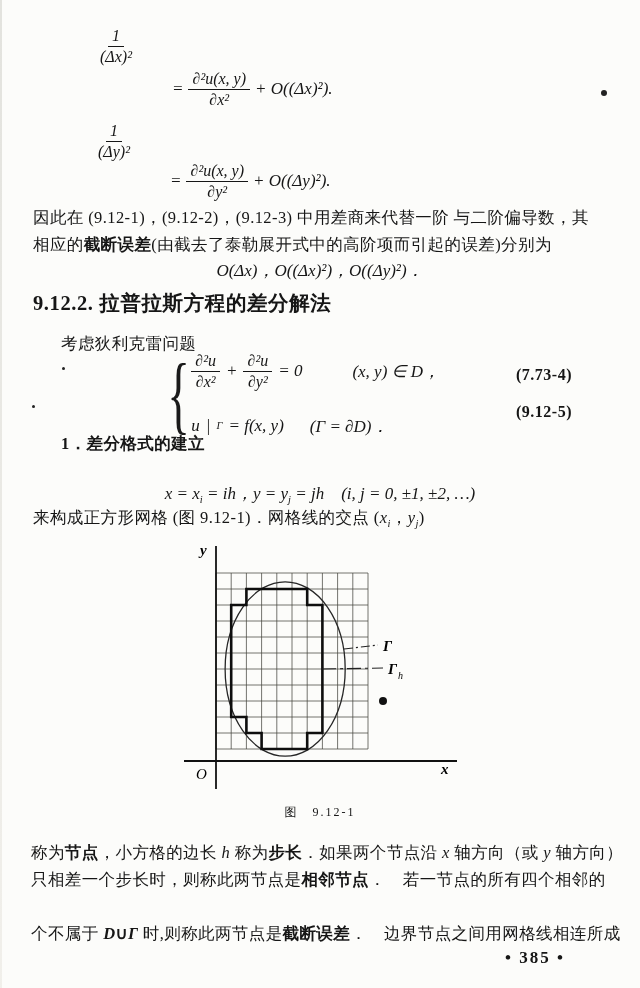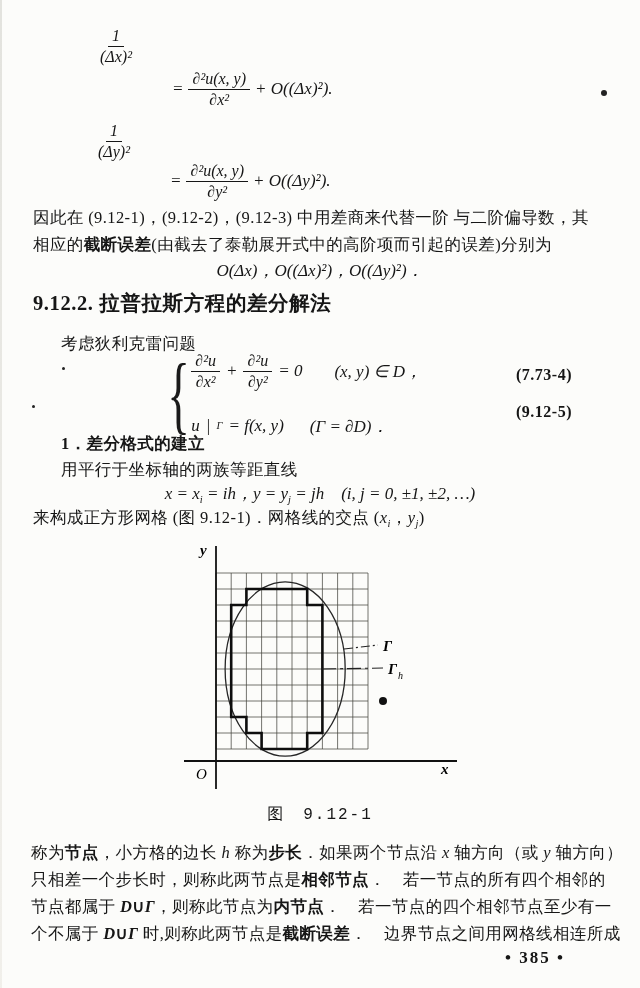--- a/index.html
+++ b/index.html
@@ -20,24 +20,24 @@
       font-size:17px;font-style:italic;white-space:nowrap;}
   .frac{display:inline-flex;flex-direction:column;align-items:center;line-height:1.12;font-size:16px;}
   .frac .fnum{padding:0 4px 1px;border-bottom:1.4px solid #161616;}
   .frac .fden{padding-top:1px;}
   .eqnum{position:absolute;font-weight:bold;font-size:16px;letter-spacing:.5px;}
   .system{position:absolute;display:flex;align-items:center;}
   .brace{font-size:86px;font-weight:400;transform:scaleX(.55);line-height:.9;
          margin-right:-8px;color:#1a1a1a;}
   .sysrows{display:flex;flex-direction:column;gap:24px;}
   .sysrow{display:flex;align-items:center;gap:6px;font-size:17px;font-style:italic;white-space:nowrap;}
-  .cond{margin-left:26px;}
+  .cond{margin-left:44px;}
   .heading{font-size:20.5px;font-weight:bold;letter-spacing:.6px;}
   .center{left:0;width:640px;text-align:center;}
-  .caption{font-size:16px;letter-spacing:2px;font-family:Liberation Mono, monospace;}
+  .caption{font-size:12px;letter-spacing:2px;}
   .pagenum{font-weight:bold;font-size:17px;letter-spacing:2px;}
   .speck{position:absolute;background:#222;border-radius:50%;}
   .figlabel{font-style:italic;font-weight:bold;}
 </style>
 </head>
 <body>
 
 <div class="page">
 
   <div class="eq" style="left:100px;top:27px">
@@ -106,21 +106,20 @@
           <sub>Γ</sub>
         <span>= f(x, y)</span>
         <span class="cond" style="margin-left:20px">(Γ = ∂D)．</span>
       </div>
     </div>
   </div>
   <div class="eqnum" style="left:516px;top:366px">(7.73-4)</div>
   <div class="eqnum" style="left:516px;top:403px">(9.12-5)</div>
 
   <div class="abs cjk b" style="left:61px;top:432px">1．差分格式的建立</div>
-  <div class="abs cjk" style="left:61px;top:458px">用平行于坐标轴的两族等距直线</div>
   <div class="abs center i" style="top:482px;font-size:17px"><span>x = x</span><sub>i</sub><span> = ih，y = y</span><sub>j</sub><span> = jh　(i, j = 0, ±1, ±2, …)</span></div>
   <div class="abs cjk" style="left:33px;top:506px"><span>来构成正方形网格 (图 9.12-1)．网格线的交点 (</span><span class="seg-i">x</span><sub class="seg-i">i</sub><span>，</span><span class="seg-i">y</span><sub class="seg-i">j</sub><span>)</span></div>
 
   <svg id="fig-svg" viewBox="0 0 340 250" style="position:absolute;left:150px;top:543px;width:340px;height:250px">
     <g id="grid-lines">
         <line x1="66" y1="30" x2="66" y2="206" stroke="#45453f" stroke-width="0.75"></line>
         <line x1="81.2" y1="30" x2="81.2" y2="206" stroke="#45453f" stroke-width="0.75"></line>
         <line x1="96.4" y1="30" x2="96.4" y2="206" stroke="#45453f" stroke-width="0.75"></line>
         <line x1="111.6" y1="30" x2="111.6" y2="206" stroke="#45453f" stroke-width="0.75"></line>
         <line x1="126.8" y1="30" x2="126.8" y2="206" stroke="#45453f" stroke-width="0.75"></line>
@@ -154,17 +153,16 @@
     <text x="233" y="108" font-size="15" class="figlabel">Γ</text>
     <line x1="172" y1="126" x2="233" y2="125" stroke="#222" stroke-width="1.1" stroke-dasharray="14 4 3 4"></line>
     <text x="238" y="131" font-size="15" class="figlabel">Γ</text>
     <text x="248" y="136" font-size="10" font-style="italic">h</text>
     <circle cx="233" cy="158" r="4" fill="#111"></circle>
   </svg>
   <div class="abs center caption" style="top:804px">图　9.12-1</div>
 
   <div class="abs cjk" style="left:31px;top:841px"><span>称为</span><span class="seg-b">节点</span><span>，小方格的边长 </span><span class="seg-i">h</span><span> 称为</span><span class="seg-b">步长</span><span>．如果两个节点沿 </span><span class="seg-i">x</span><span> 轴方向（或 </span><span class="seg-i">y</span><span> 轴方向）</span></div>
   <div class="abs cjk" style="left:31px;top:868px"><span>只相差一个步长时，则称此两节点是</span><span class="seg-b">相邻节点</span><span>．　若一节点的所有四个相邻的</span></div>
-  <div class="abs cjk" style="left:31px;top:895px"><span>节点都属于 </span><span class="seg-b seg-i">D</span><span class="seg-b">∪</span><span class="seg-b seg-i">Γ</span><span>，则称此节点为</span><span class="seg-b">内节点</span><span>．　若一节点的四个相邻节点至少有一</span></div>
   <div class="abs cjk" style="left:31px;top:922px"><span>个不属于 </span><span class="seg-b seg-i">D</span><span class="seg-b">∪</span><span class="seg-b seg-i">Γ</span><span> 时,则称此两节点是</span><span class="seg-b">截断误差</span><span>．　边界节点之间用网格线相连所成</span></div>
 
   <div class="abs pagenum" style="left:505px;top:948px">• 385 •</div>
 </div>
 
 </body></html>

